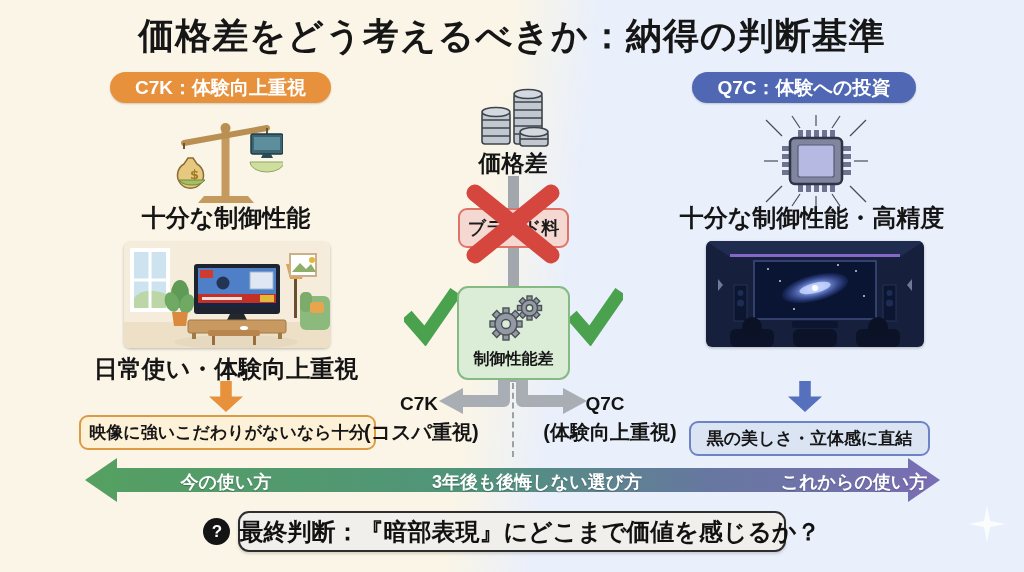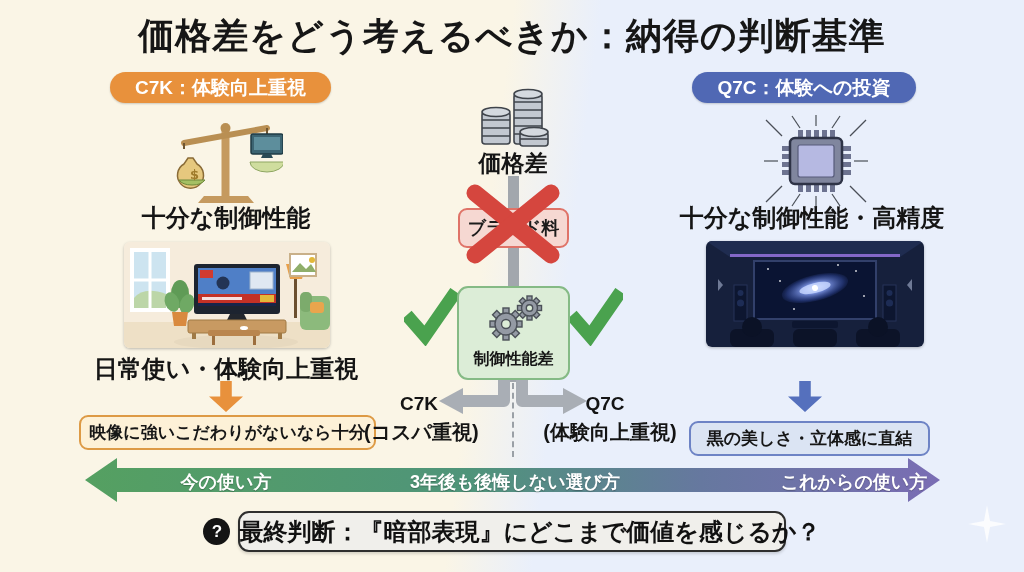--- a/index.html
+++ b/index.html
@@ -299,21 +299,21 @@
     </svg>
   </div>
 
 
   <div class="abs down-arrow" style="left:788px;top:381px;background:#5570bd;"></div>
 
   <div class="abs pill-box blue-box ctr">黒の美しさ・立体感に直結</div>
 
   <div class="abs axis-arrow"></div>
   <div class="abs axis-label" style="left:226px;">今の使い方</div>
-  <div class="abs axis-label" style="left:515px;">3年後も後悔しない選び方</div>
+  <div class="abs axis-label" style="left:537px;">3年後も後悔しない選び方</div>
   <div class="abs axis-label" style="left:810px;margin-left:44px;">これからの使い方</div>
 
   <div class="abs footer-box ctr">
     <div class="q-circle ctr">?</div>
     <div class="footer-text">最終判断：『暗部表現』にどこまで価値を感じるか？</div>
   </div>
 
   <div class="abs sparkle"></div>
 
 </div>

